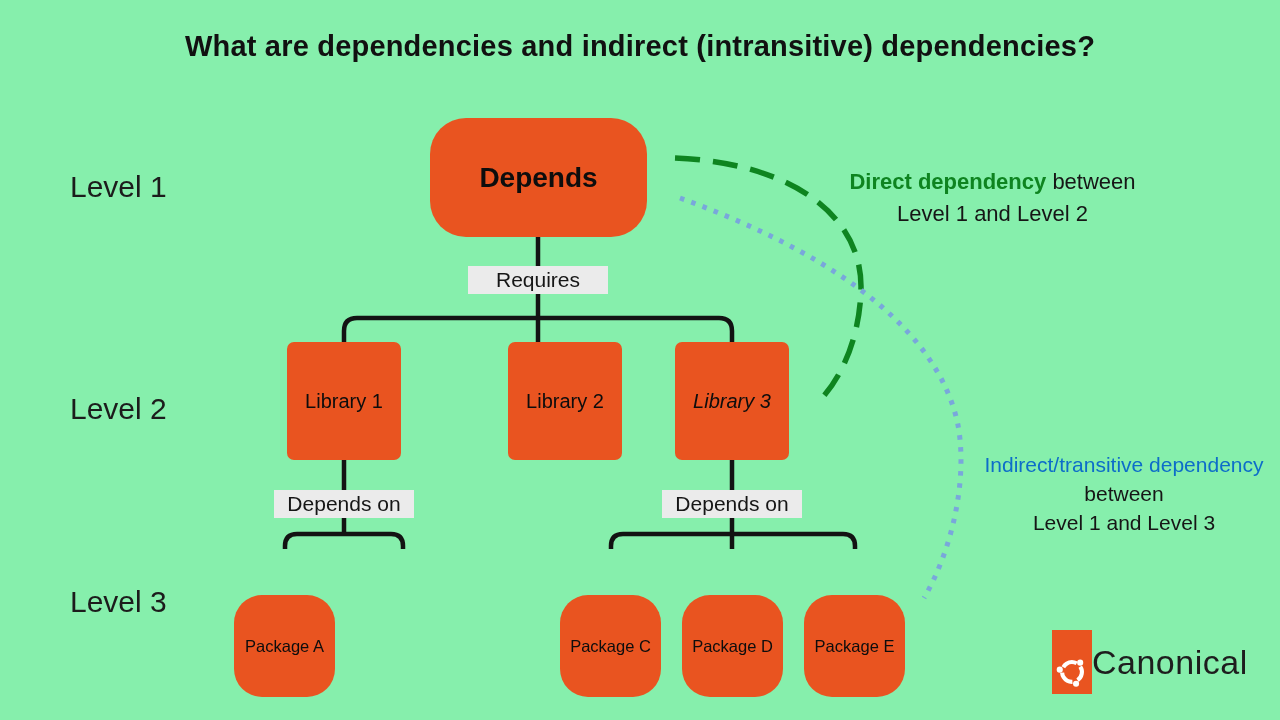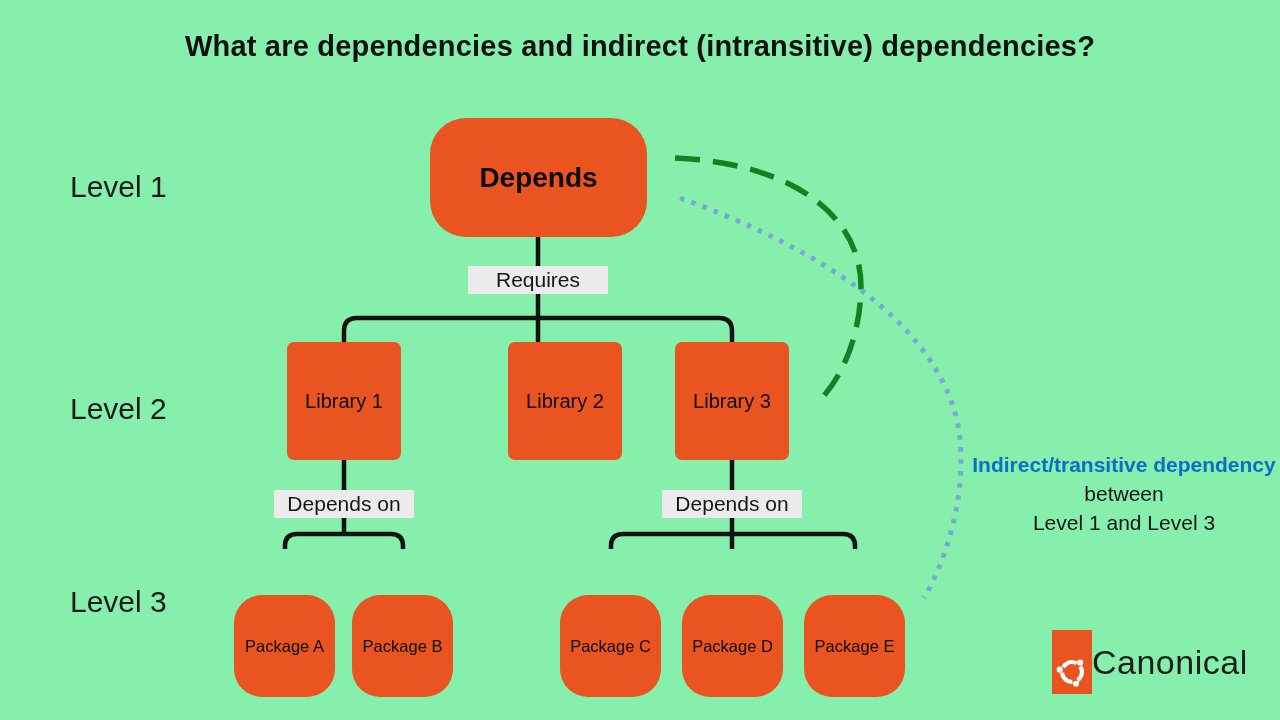--- a/index.html
+++ b/index.html
@@ -37,21 +37,21 @@
     text-align:center;
   }
   #node-project{
     left:430px;top:118px;width:217px;height:119px;
     border-radius:36px;
     font-size:28px;font-weight:700;
   }
   .lib{top:342px;width:114px;height:118px;border-radius:7px;font-size:20px;}
   #node-library-1{left:287px;}
   #node-library-2{left:508px;}
-  #node-library-3{left:675px;}
+  #node-library-3{left:675px;font-style:italic;}
   .pkg{top:548px;width:101px;height:102px;border-radius:28px;font-size:16.5px;margin-top:47px;}
   #node-package-a{left:234px;}
   #node-package-b{left:352px;}
   #node-package-c{left:560px;}
   #node-package-d{left:682px;}
   #node-package-e{left:804px;}
 
   .edge-label{
     position:absolute;
     background:#ebebeb;
@@ -67,21 +67,21 @@
   .annotation{position:absolute;text-align:center;color:#161616;}
   #annotation-direct{
     left:825px;top:166px;width:335px;
     font-size:22px;line-height:32px;
   }
   #annotation-direct .em{color:#0e8420;font-weight:700;}
   #annotation-indirect{
     left:968px;top:450px;width:312px;
     font-size:21px;line-height:29px;
   }
-  #annotation-indirect .em{color:#0d6dc9;font-weight:700;}
+  #annotation-indirect .em{color:#0d6dc9;font-weight:400;}
 
   #branding{
     position:absolute;left:1052px;top:630px;
     display:flex;align-items:center;
   }
   #logo-mark{
     width:40px;height:64px;background:#e95420;
     display:flex;align-items:flex-end;justify-content:center;
     padding-bottom:4px;box-sizing:border-box;
   }
@@ -118,29 +118,32 @@
     <path d="M680 198 C810 245 936 318 958 425 C968 480 952 550 924 598" fill="none" stroke="#79a7db" stroke-width="5" stroke-dasharray="4.5 7.5"></path>
   </svg>
 
   <div class="node" id="node-project">Depends</div>
 
   <div class="node lib" id="node-library-1">Library 1</div>
   <div class="node lib" id="node-library-2">Library 2</div>
   <div class="node lib" id="node-library-3">Library 3</div>
 
   <div class="node pkg" id="node-package-a">Package A</div>
-  <div class="node pkg" id="node-package-b">Package B</div>
   <div class="node pkg" id="node-package-c">Package C</div>
   <div class="node pkg" id="node-package-d">Package D</div>
   <div class="node pkg" id="node-package-e">Package E</div>
 
   <div class="edge-label" id="label-requires">Requires</div>
   <div class="edge-label" id="label-depends-left">Depends on</div>
   <div class="edge-label" id="label-depends-right">Depends on</div>
 
+  <div class="annotation" id="annotation-direct">
+    <div><span class="em">Direct dependency</span><span> between</span></div>
+    <div>Level 1 and Level 2</div>
+  </div>
 
   <div class="annotation" id="annotation-indirect">
     <div class="em">Indirect/transitive dependency</div>
     <div>between</div>
     <div>Level 1 and Level 3</div>
   </div>
 
   <div id="branding">
     <div id="logo-mark">
       <svg width="36" height="36" viewBox="0 0 40 40">

